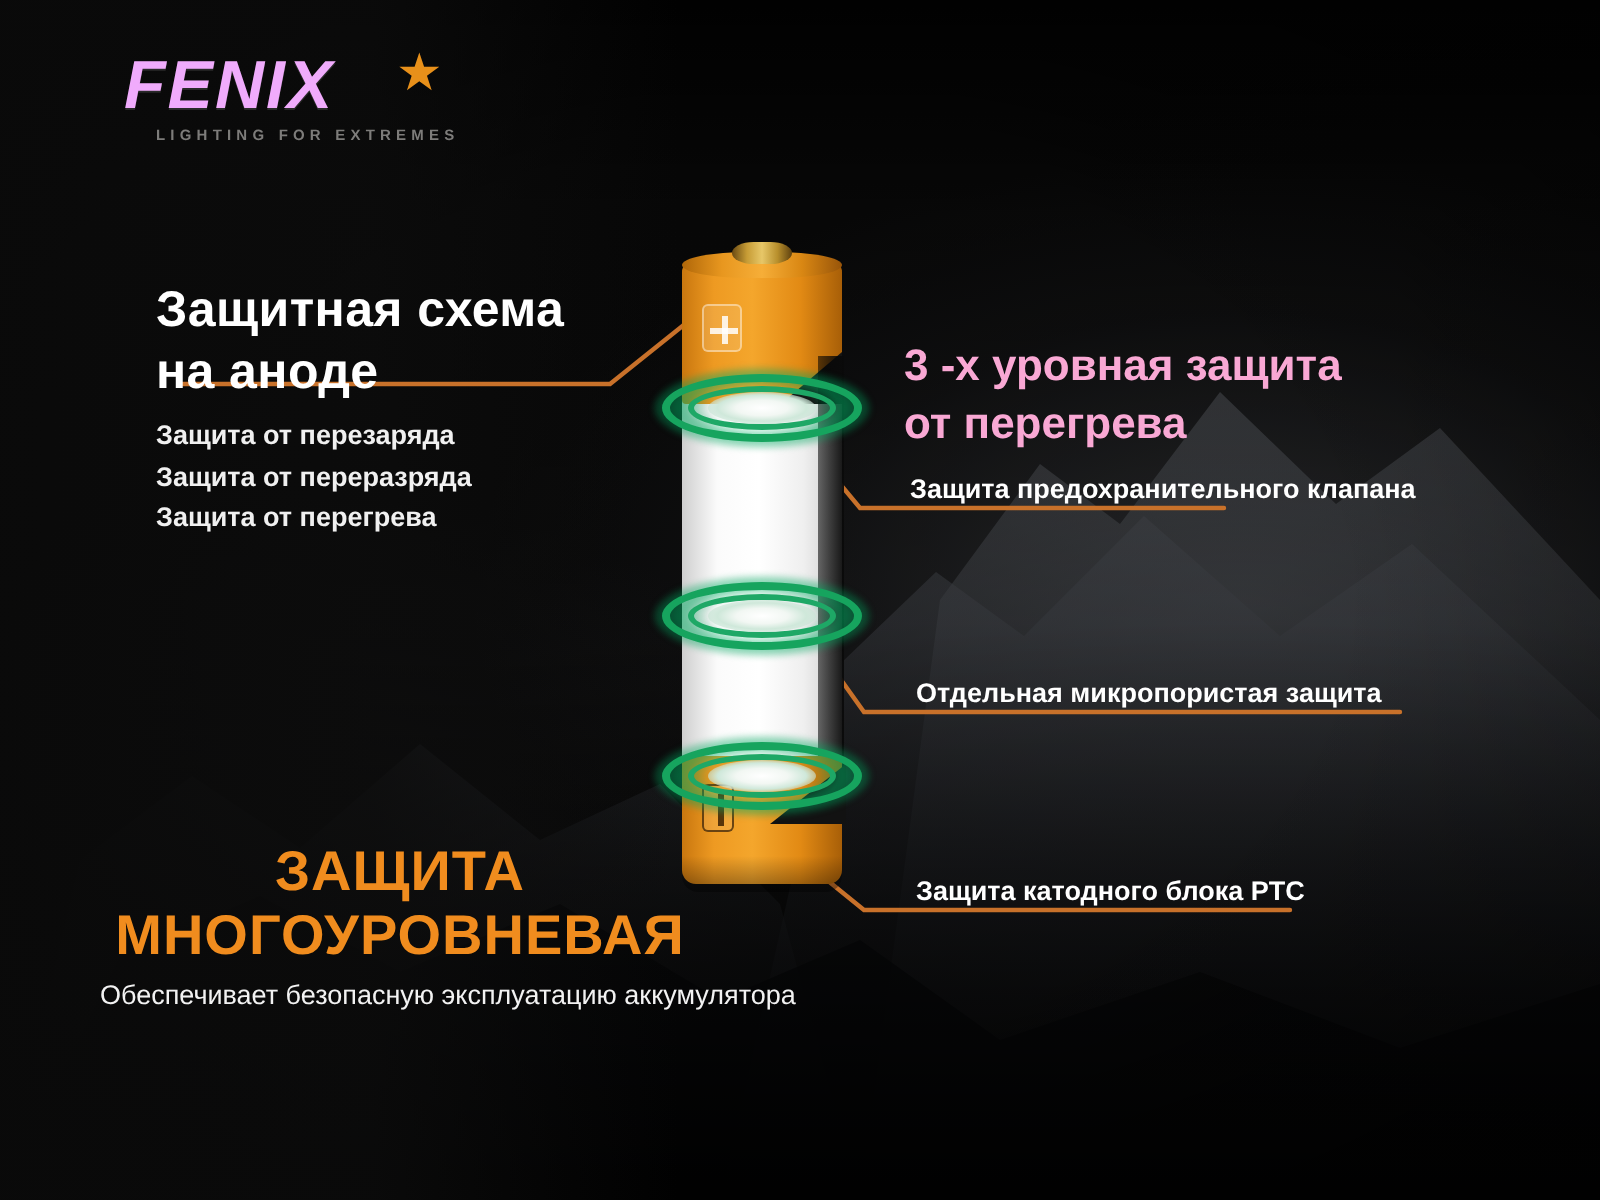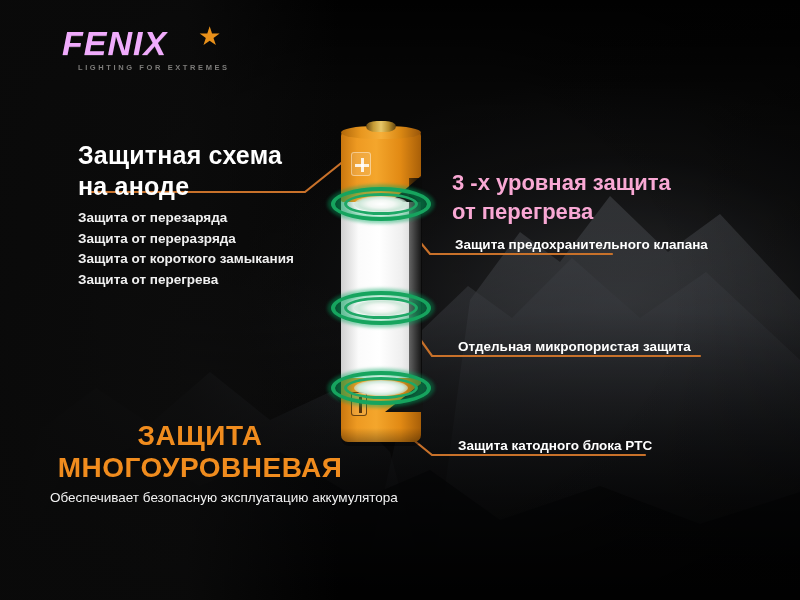--- a/index.html
+++ b/index.html
@@ -261,21 +261,20 @@
   </div>
 
   <div class="h-left">
     <div>Защитная схема</div>
     <div>на аноде</div>
   </div>
 
   <div class="bullets">
     <div>Защита от перезаряда</div>
     <div>Защита от переразряда</div>
-    <div>Защита от короткого замыкания</div>
     <div>Защита от перегрева</div>
   </div>
 
   <div class="h-right">
     <div>3 -х уровная защита</div>
     <div>от перегрева</div>
   </div>
 
   <div class="lbl" id="lbl-valve">Защита предохранительного клапана</div>
   <div class="lbl" id="lbl-micro">Отдельная микропористая защита</div>

